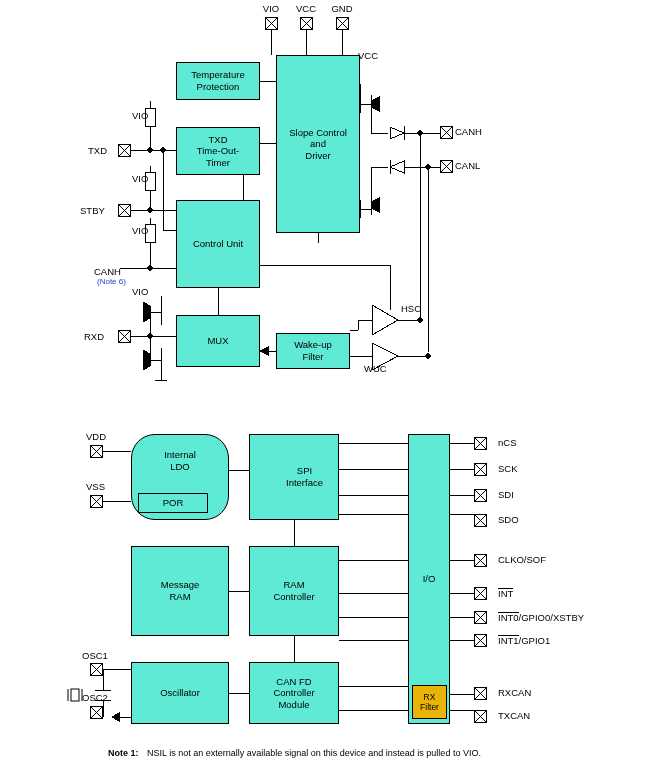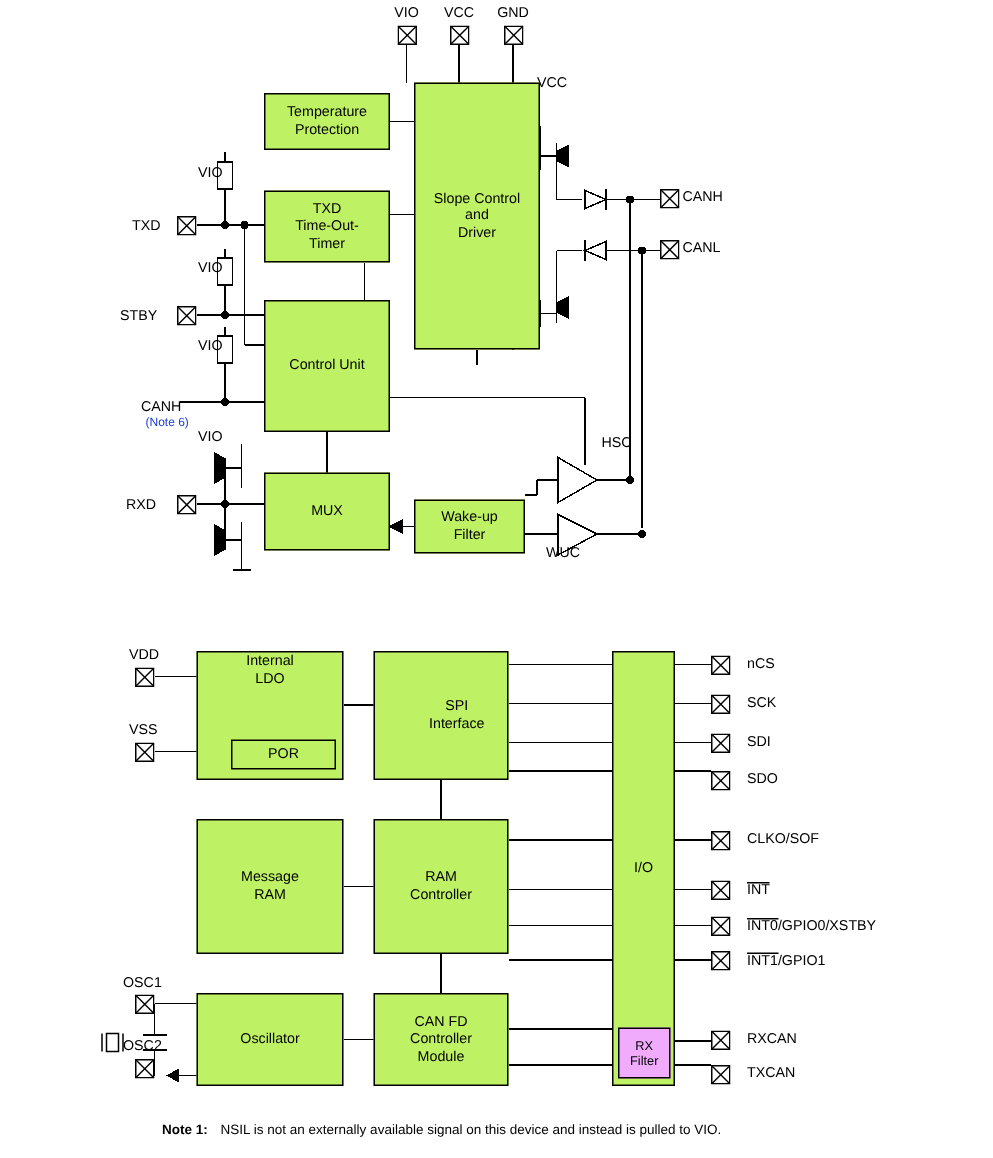--- a/index.html
+++ b/index.html
@@ -5,21 +5,21 @@
   html,body{margin:0;padding:0;}
   body{
     width:662px;height:772px;background:#ffffff;
     font-family:"Liberation Sans", sans-serif;
     color:#000;position:relative;overflow:hidden;
   }
   .canvas{position:absolute;left:0;top:0;width:662px;height:772px;}
   svg.lines{position:absolute;left:0;top:0;width:662px;height:772px;pointer-events:none;}
 
   .box{
-    position:absolute;border:1px solid #000;background:#bef264;
+    position:absolute;border:1px solid #000;background:#5eead4;
     display:flex;align-items:center;justify-content:center;text-align:center;
     font-size:9.5px;line-height:1.22;box-sizing:border-box;
   }
   .lbl{position:absolute;font-size:9.5px;line-height:1.2;white-space:nowrap;}
   .lbl.sm{font-size:8px;}
   .lbl.blue{color:#1a3fd0;}
   .lbl.ctr{text-align:center;}
   .pad{position:absolute;width:13px;height:13px;}
   .pad svg{display:block;}
   .note{position:absolute;font-size:9px;padding-left:46px;}
@@ -276,21 +276,21 @@
   <div class="lbl" style="left:94px;top:266px;">CANH</div>
   <div class="lbl sm blue" style="left:97px;top:277px;">(Note 6)</div>
   <div class="lbl" style="left:132px;top:286px;">VIO</div>
   <div class="lbl" style="left:84px;top:331px;">RXD</div>
   <div class="lbl" style="left:86px;top:431px;">VDD</div>
   <div class="lbl" style="left:86px;top:481px;">VSS</div>
   <div class="lbl" style="left:82px;top:650px;">OSC1</div>
   <div class="lbl" style="left:82px;top:692px;">OSC2</div>
 
   <div class="lbl" style="left:358px;top:50px;">VCC</div>
-  <div class="lbl" style="left:377px;top:290px;padding-left:24px;">HSC</div>
+  <div class="lbl" style="left:377px;top:303px;padding-left:24px;">HSC</div>
   <div class="lbl" style="left:364px;top:363px;">WUC</div>
 
   <div class="box" style="left:176px;top:62px;width:84px;height:38px;">
     <span style="white-space:pre-line;">Temperature
 Protection</span>
   </div>
   <div class="box" style="left:176px;top:127px;width:84px;height:48px;">
     <span style="white-space:pre-line;">TXD
 Time-Out-
 Timer</span>
@@ -304,25 +304,25 @@
 Driver</span>
   </div>
   <div class="box" style="left:176px;top:315px;width:84px;height:52px;">
     <span style="white-space:pre-line;">MUX</span>
   </div>
   <div class="box" style="left:276px;top:333px;width:74px;height:36px;">
     <span style="white-space:pre-line;">Wake-up
 Filter</span>
   </div>
 
-  <div class="box" style="left:131px;top:434px;width:98px;height:86px;align-items:flex-start;">
+  <div class="box" style="left:131px;top:434px;width:98px;height:86px;align-items:flex-start;padding-top:14px;border-radius:24px;">
     <span style="white-space:pre-line;">Internal
 LDO</span>
   </div>
-  <div class="box" style="left:154px;top:493px;width:70px;height:20px;">
+  <div class="box" style="left:138px;top:493px;width:70px;height:20px;">
     <span>POR</span>
   </div>
   <div class="box" style="left:249px;top:434px;width:90px;height:86px;padding-left:21px;">
     <span style="white-space:pre-line;">SPI
 Interface</span>
   </div>
   <div class="box" style="left:131px;top:546px;width:98px;height:90px;">
     <span style="white-space:pre-line;">Message
 RAM</span>
   </div>
@@ -334,21 +334,21 @@
     <span style="white-space:pre-line;">Oscillator</span>
   </div>
   <div class="box" style="left:249px;top:662px;width:90px;height:62px;">
     <span style="white-space:pre-line;">CAN FD
 Controller
 Module</span>
   </div>
   <div class="box" style="left:408px;top:434px;width:42px;height:290px;">
     <span>I/O</span>
   </div>
-  <div class="box" style="left:412px;top:685px;width:35px;height:34px;font-size:8.5px;background:#f0abfc;">
+  <div class="box" style="left:412px;top:685px;width:35px;height:34px;font-size:8.5px;background:#eab308;">
     <span style="white-space:pre-line;">RX
 Filter</span>
   </div>
 
   <div class="pad" style="left:440px;top:126px;">
     <svg width="13" height="13">
         <rect x="0.5" y="0.5" width="12" height="12" fill="#fff" stroke="#000"></rect>
         <line x1="0.5" y1="0.5" x2="12.5" y2="12.5" stroke="#000"></line>
         <line x1="12.5" y1="0.5" x2="0.5" y2="12.5" stroke="#000"></line>
       </svg>

